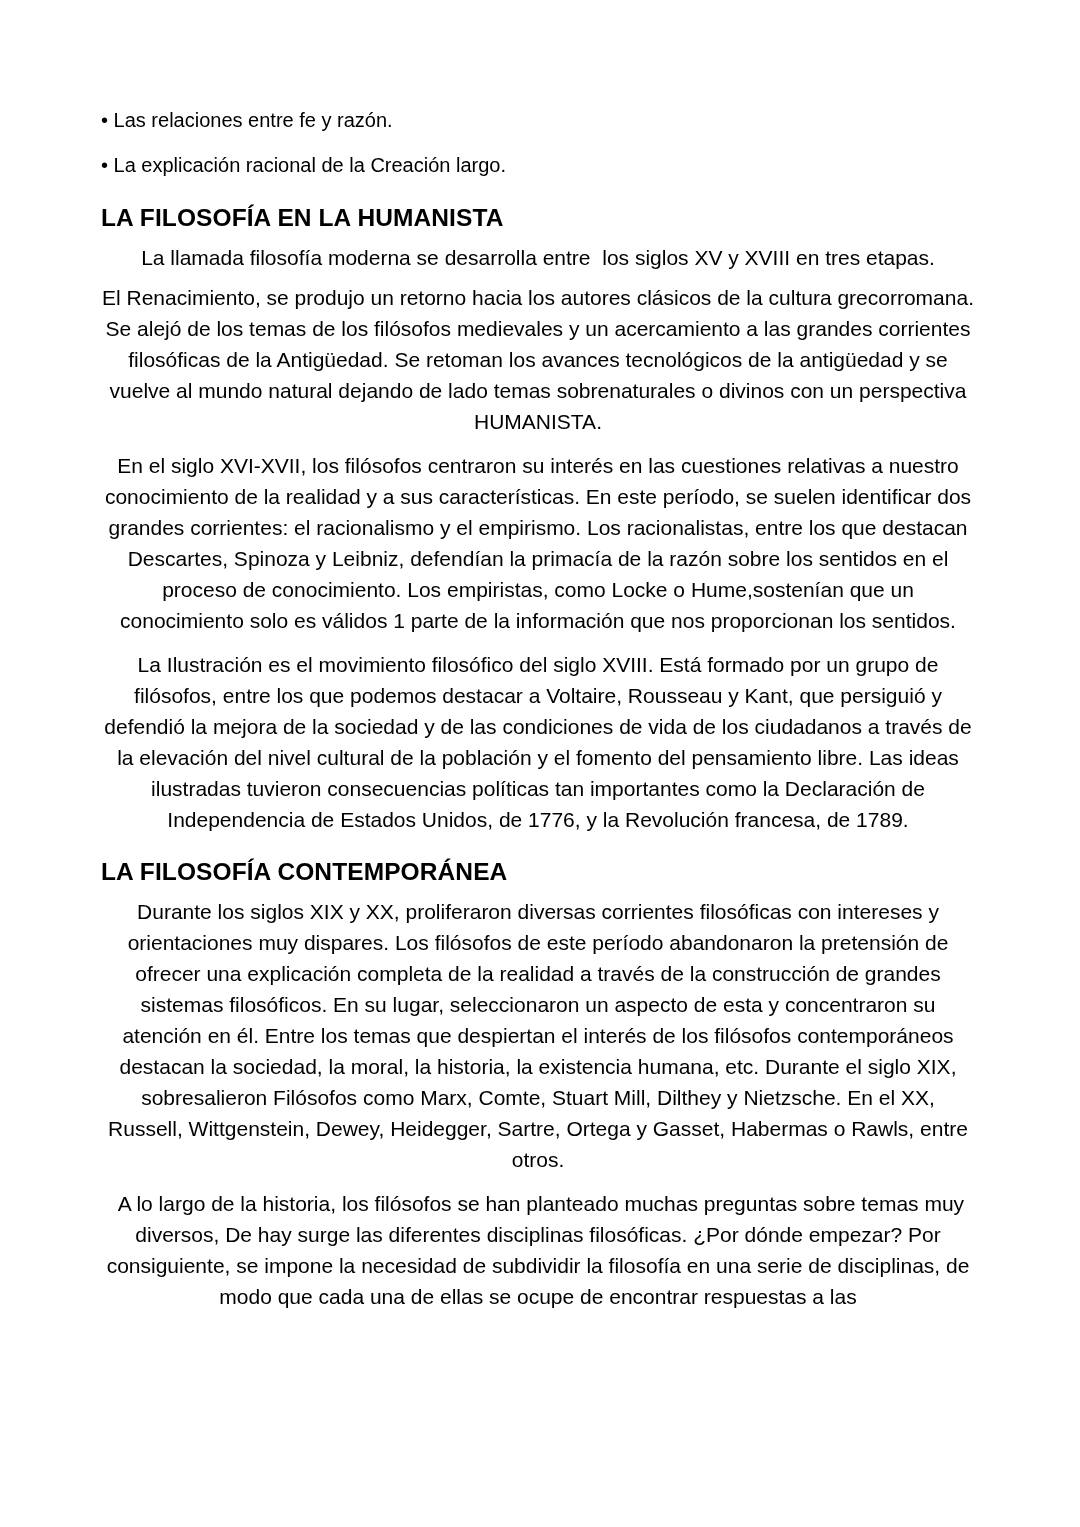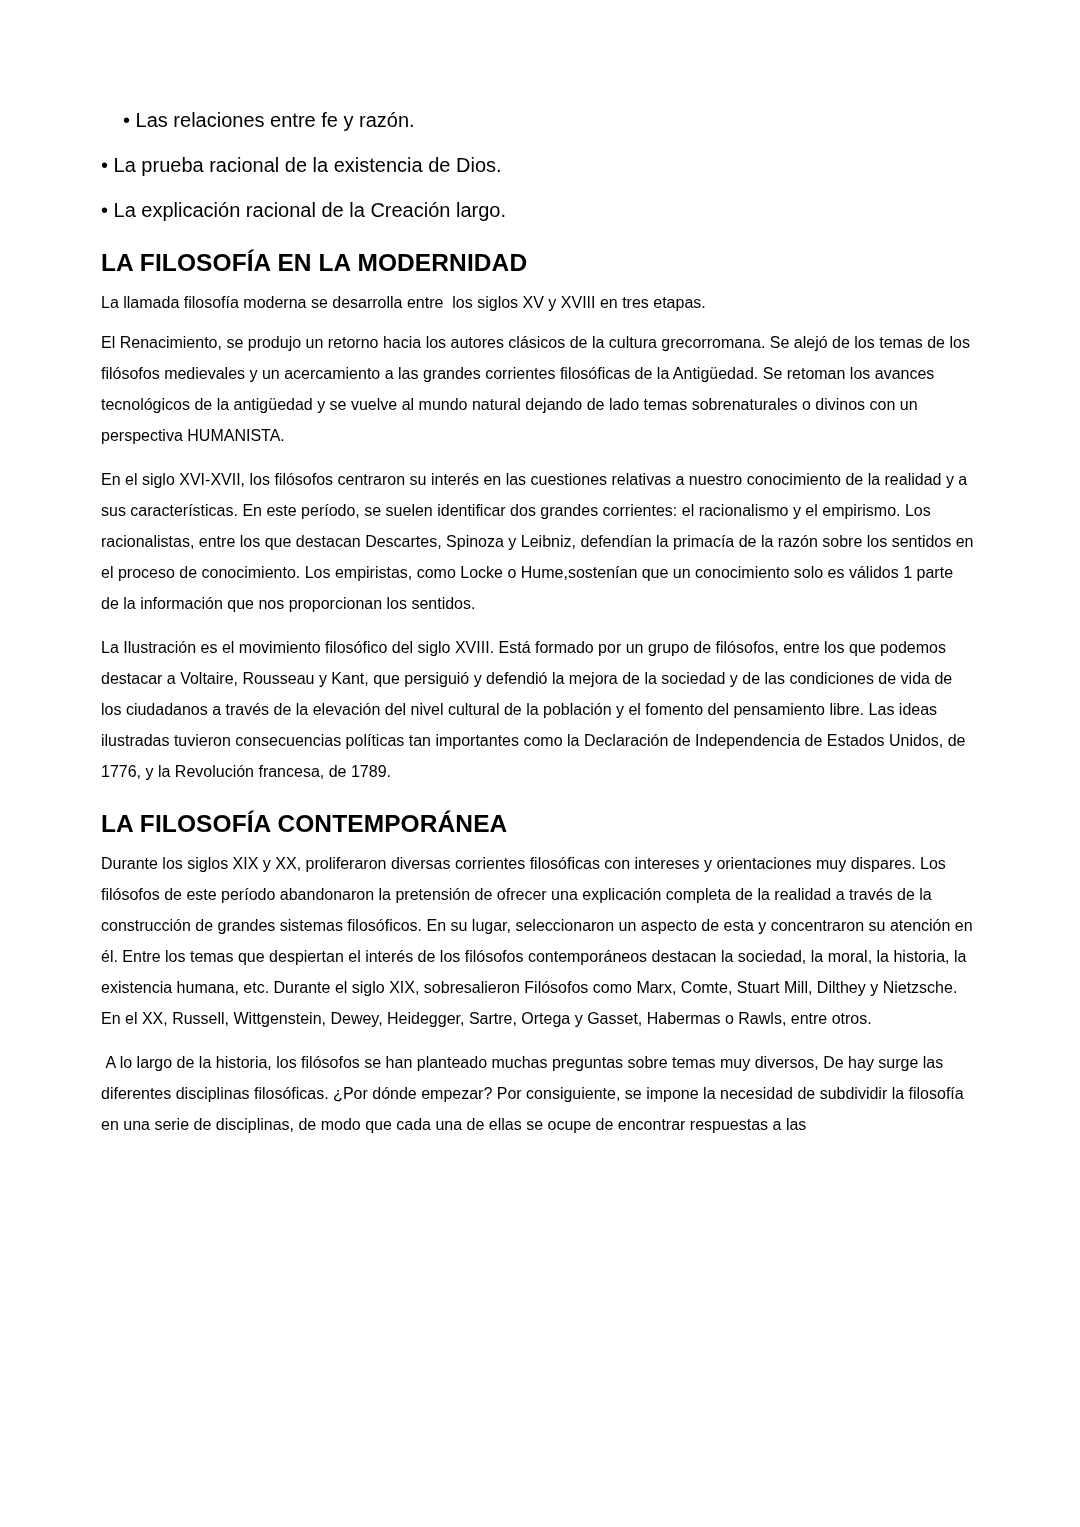--- a/index.html
+++ b/index.html
@@ -28,57 +28,55 @@
     width: 874px;
   }
   .bullet-para {
     font-size: 20px;
     line-height: 31px;
     margin: 0 0 14px 0;
     text-align: left;
   }
   .bullet-para:first-child {
     margin-top: 0;
-    margin-left: 22px;
   }
   .section-heading {
     font-size: 24.5px;
     font-weight: bold;
     line-height: 30px;
     letter-spacing: 0.1px;
     margin: 22px 0 9px 0;
   }
   .body-para {
-    font-size: 16px;
+    font-size: 21px;
     line-height: 31px;
     margin: 0 0 13px 0;
-    text-align: left;
+    text-align: center;
   }
   .body-para b {
     font-weight: normal;
   }
   .tight {
     margin-bottom: 9px;
   }
   
   .pre-space {
     white-space: pre-wrap;
   }
 </style>
 </head>
 <body>
 
 <div class="page">
   <div class="doc-body">
 
     <p class="bullet-para">• Las relaciones entre fe y razón.</p>
-    <p class="bullet-para">• La prueba racional de la existencia de Dios.</p>
     <p class="bullet-para">• La explicación racional de la Creación largo.</p>
 
-    <h2 class="section-heading">LA FILOSOFÍA EN LA MODERNIDAD</h2>
+    <h2 class="section-heading">LA FILOSOFÍA EN LA HUMANISTA</h2>
 
     <p class="body-para tight pre-space">La llamada filosofía moderna se desarrolla entre  los siglos XV y XVIII en tres etapas.</p>
 
     <p class="body-para"><b>El Renacimiento</b><span>, se produjo un retorno hacia los autores clásicos de la cultura grecorromana. Se alejó de los temas de los filósofos medievales y un acercamiento a las grandes corrientes filosóficas de la Antigüedad. Se retoman los avances tecnológicos de la antigüedad y se vuelve al mundo natural dejando de lado temas sobrenaturales o divinos con un perspectiva HUMANISTA.</span></p>
 
     <p class="body-para"><span>En el siglo XVI-XVII, los filósofos centraron su interés en las </span><b>cuestiones relativas a nuestro conocimiento de la realidad y a sus características</b><span>. En este período, se suelen identificar dos grandes corrientes: el racionalismo y el empirismo. Los racionalistas, entre los que destacan Descartes, Spinoza y Leibniz, defendían la primacía de la razón sobre los sentidos en el proceso de conocimiento. Los empiristas, como Locke o Hume,sostenían que un conocimiento solo es válidos 1 parte de la información que nos proporcionan los sentidos.</span></p>
 
     <p class="body-para"><b>La Ilustración es el movimiento filosófico del siglo XVIII</b><span>. Está formado por un grupo de filósofos, entre los que podemos destacar a Voltaire, Rousseau y Kant, que persiguió y defendió la mejora de la sociedad y de las condiciones de vida de los ciudadanos a través de la elevación del nivel cultural de la población y el fomento del pensamiento libre. Las ideas ilustradas tuvieron consecuencias políticas tan importantes como la Declaración de Independencia de Estados Unidos, de 1776, y la Revolución francesa, de 1789.</span></p>
 
     <h2 class="section-heading">LA FILOSOFÍA CONTEMPORÁNEA</h2>

